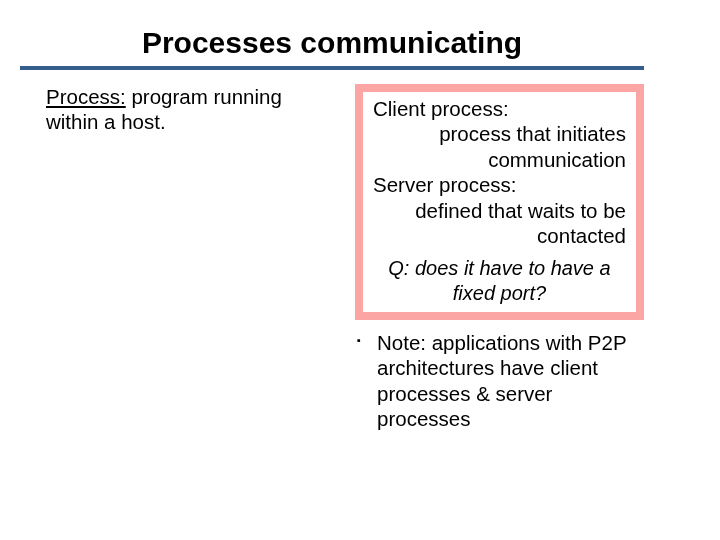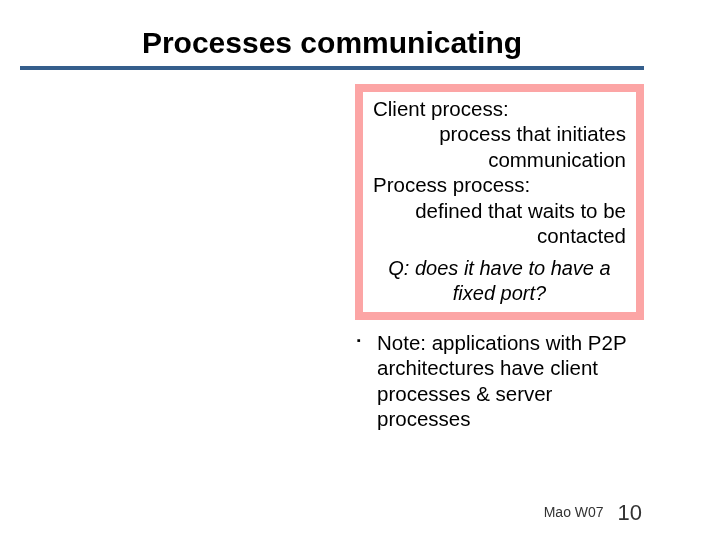--- a/index.html
+++ b/index.html
@@ -28,38 +28,37 @@
 </head>
 <body>
 
 <div class="slide">
   <div class="title">Processes communicating</div>
   <div class="rule"></div>
 
   <div class="cols">
 
     <div class="col col-left">
+      <p class="def">
+        <span class="u">Process:</span><span> program running within a host.</span>
+      </p>
       <ul class="bullets">
       </ul>
     </div>
 
     <div class="col col-right">
       <div class="box">
         <p class="box-def">
           <span class="u">Client process:</span><span class="indent"> process that initiates communication</span>
         </p>
         <p class="box-def">
-          <span class="u">Process process:</span><span class="indent"> defined that waits to be contacted</span>
+          <span class="u">Server process:</span><span class="indent"> defined that waits to be contacted</span>
         </p>
         <p class="q">Q: does it have to have a fixed port?</p>
       </div>
       <ul class="bullets note-list">
         <li>Note: applications with P2P architectures have client processes &amp; server processes</li>
       </ul>
     </div>
 
   </div>
 
-  <div class="footer">
-    <span>Mao W07</span>
-    <span class="pagenum">10</span>
-  </div>
 </div>
 
 </body></html>

